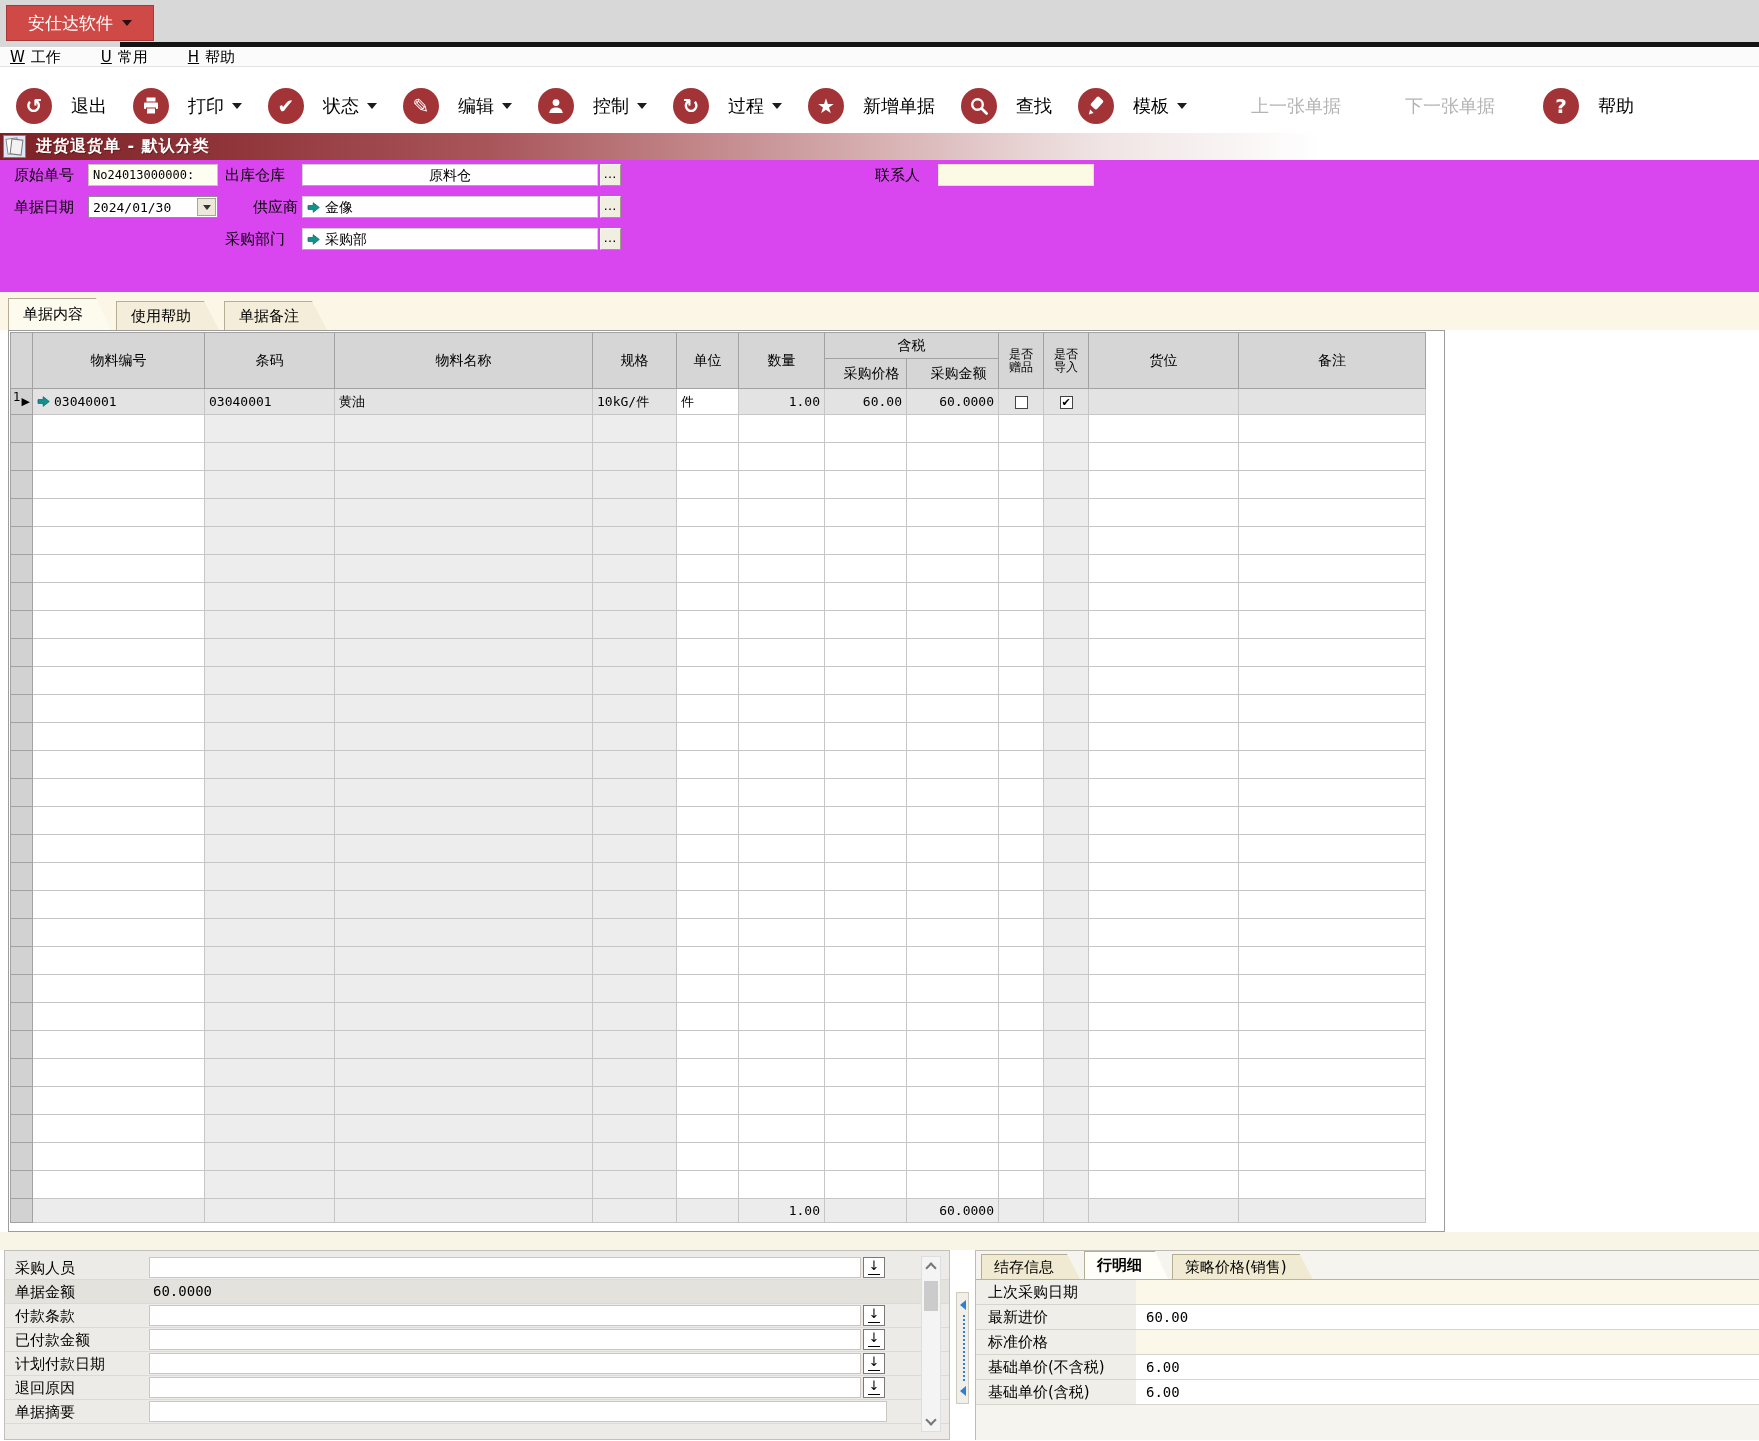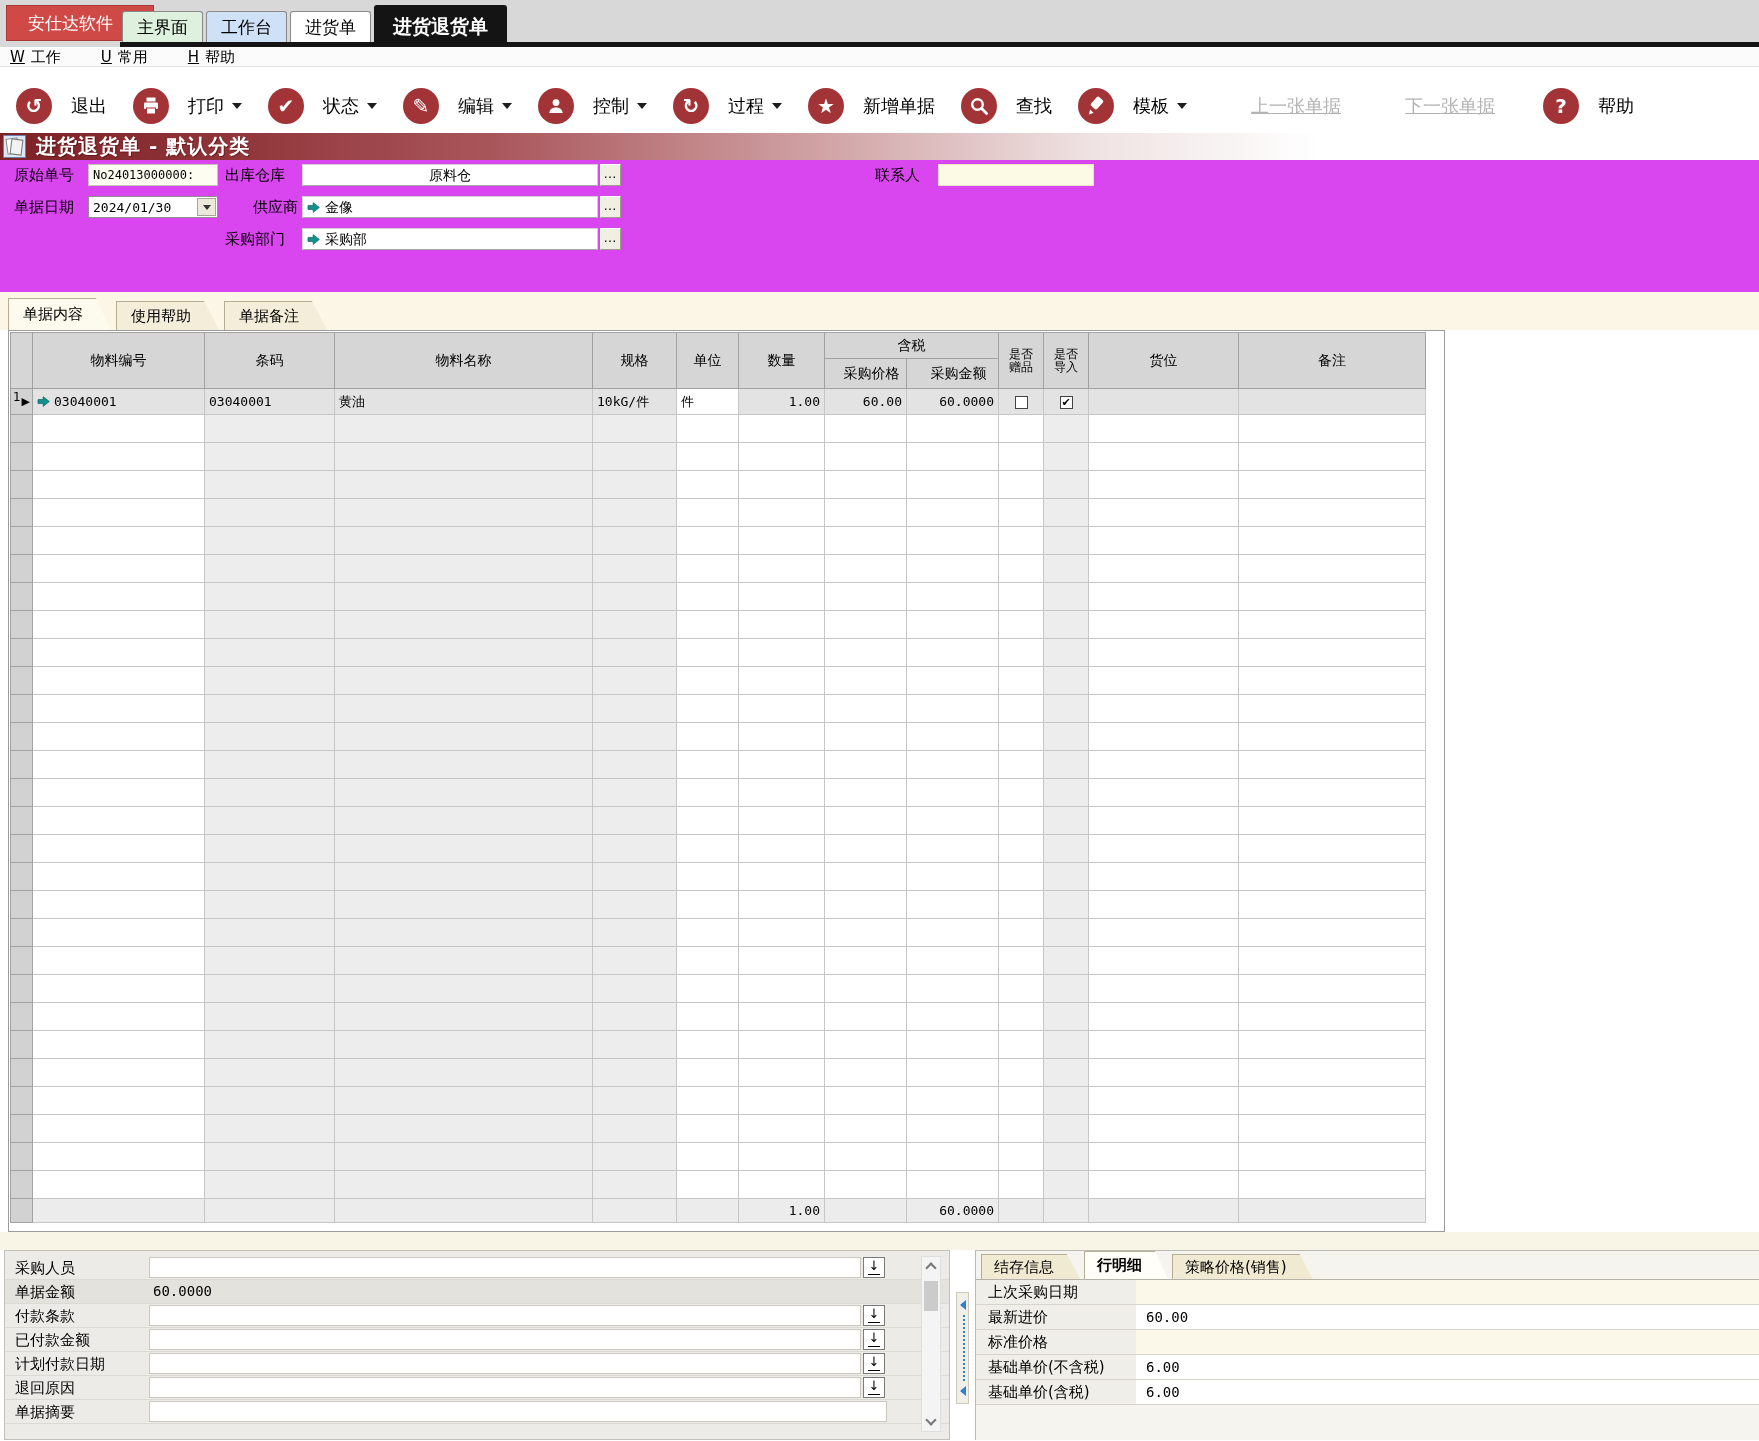--- a/index.html
+++ b/index.html
@@ -34,30 +34,30 @@
   
   .toolbar { position:absolute; left:0; top:78px; width:100%; height:55px; background:#fff;
              display:flex; align-items:center; padding-left:16px; }
   .tbi { display:flex; align-items:center; margin-right:26px; }
   .tbicon { width:36px; height:36px; border-radius:50%; background:#a23336; color:#fff;
             display:flex; align-items:center; justify-content:center; font-size:20px;
             font-weight:bold; flex:0 0 36px; }
   .tblabel { font-size:18px; margin-left:19px; white-space:nowrap; }
   .caret { width:0; height:0; border-left:5px solid transparent; border-right:5px solid transparent;
            border-top:6px solid #1c1c1c; margin-left:8px; }
-  .tbi.disabled .tblabel { color:#b3b3b3; margin-left:0;text-decoration:underline; }
+  .tbi.disabled .tblabel { color:#b3b3b3; margin-left:0; }
   .tbi.sp-prev { margin-left:38px; margin-right:64px; }
   .tbi.sp-next { margin-right:48px; }
 
   
   .banner { position:absolute; left:0; top:133px; width:100%; height:27px; display:flex;
             align-items:center;
             background:linear-gradient(90deg,#7c2126 0%,#8e3338 12%,#a9565b 28%,#cfa0a2 46%,#efe2e2 62%,#ffffff 75%); }
   .banner-icon { margin-left:3px; display:flex; }
-  .banner-title { color:#fff; font-weight:bold; font-size:20px; margin-left:10px;
+  .banner-title { color:#fff; font-weight:bold; font-size:16px; margin-left:10px;
                   letter-spacing:1px; text-shadow:1px 1px 0 rgba(60,0,0,.45); }
 
   
   .formarea { position:absolute; left:0; top:160px; width:100%; height:168px; background:#d946ef; }
   .flabel { position:absolute; font-size:15px; line-height:22px; white-space:nowrap; }
   .ffield { position:absolute; height:22px; font-size:14px; line-height:19px; padding:1px 4px;
             display:flex; align-items:center; gap:5px; white-space:nowrap; }
   .l-origno  { left:14px;  top:4px; }
   .l-date    { left:14px;  top:36px; }
   .l-wh      { left:225px; top:4px; }
@@ -164,34 +164,20 @@
   .brrow.empty .brvalue { background:#fbf8ea; }
 </style>
 </head>
 <body>
 
 <div class="topbar">
   <div class="blackbar"></div>
   <div class="app-btn">
     <span>安仕达软件</span>
     <span class="caret"></span>
-  </div>
-  <div class="tabbar">
-    <div class="tab t0">
-        <span>主界面</span>
-      </div>
-    <div class="tab t1">
-        <span>工作台</span>
-      </div>
-    <div class="tab t2">
-        <span>进货单</span>
-      </div>
-    <div class="tab active">
-        <span>进货退货单</span>
-      </div>
   </div>
 </div>
 
 <div class="menubar">
   <span class="menu-item"><u>W</u><span>工作</span></span>
   <span class="menu-item"><u>U</u><span>常用</span></span>
   <span class="menu-item"><u>H</u><span>帮助</span></span>
 </div>
 
 <div class="toolbar">

